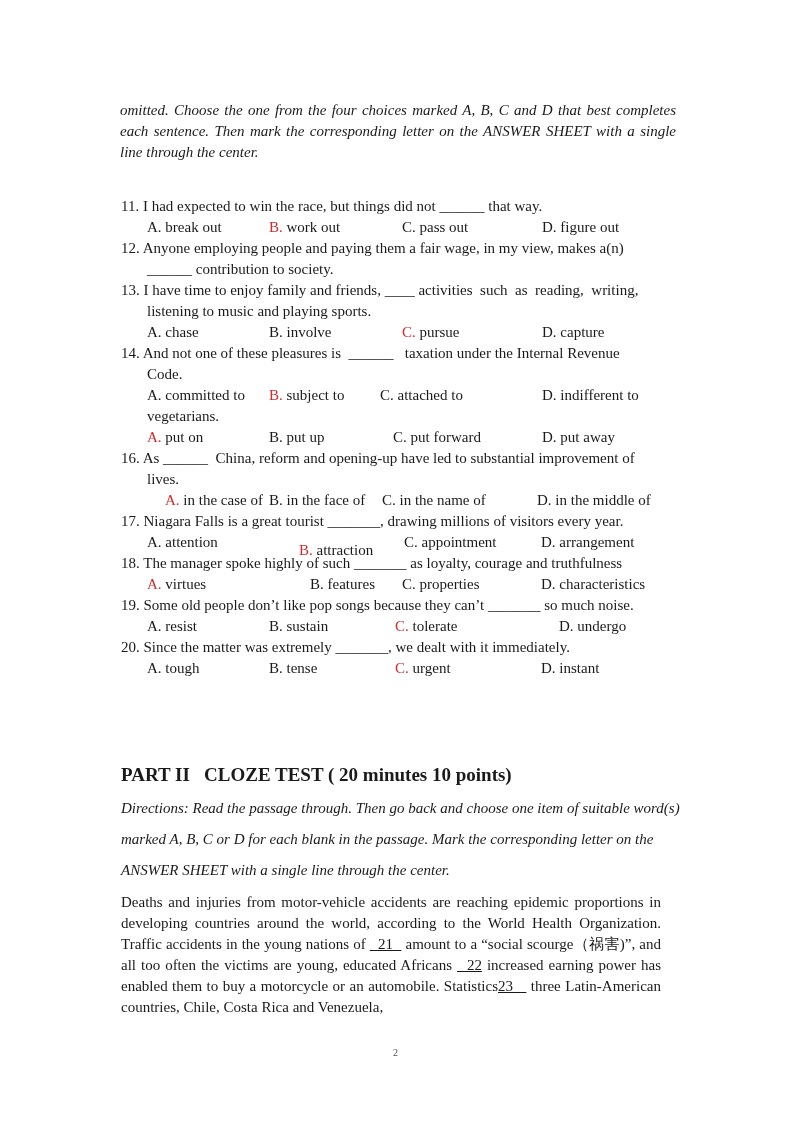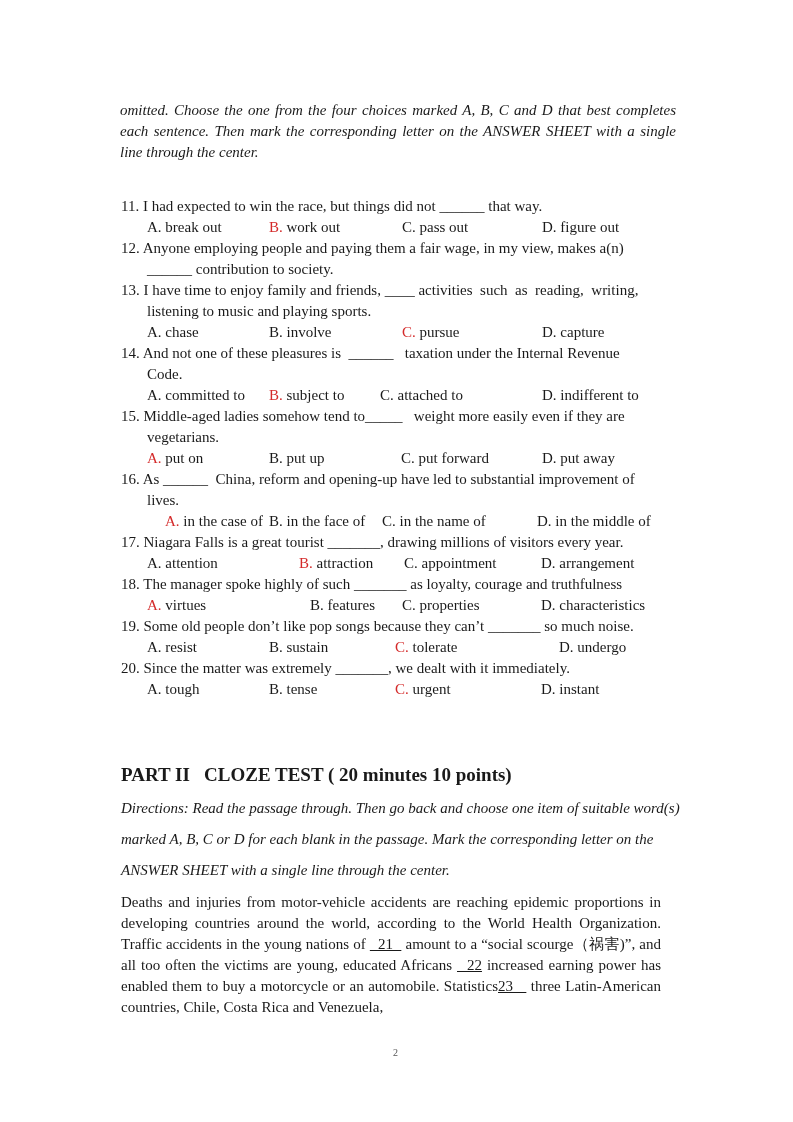--- a/index.html
+++ b/index.html
@@ -60,40 +60,39 @@
         <span class="opt" style="left: 421px;"><span class="letter">D.</span> <span>capture</span></span>
       </div>
       <div class="q-line"><span>14.</span> <span style="white-space: pre;">And not one of these pleasures is  ______   taxation under the Internal Revenue</span></div>
       <div class="q-line q-cont"><span style="white-space: pre;">Code.</span></div>
       <div class="opts">
         <span class="opt" style="left: 26px;"><span class="letter">A.</span> <span>committed to</span></span>
         <span class="opt" style="left: 148px;"><span class="letter correct">B.</span> <span>subject to</span></span>
         <span class="opt" style="left: 259px;"><span class="letter">C.</span> <span>attached to</span></span>
         <span class="opt" style="left: 421px;"><span class="letter">D.</span> <span>indifferent to</span></span>
       </div>
-      <div class="q-line"><span>15.</span> <span style="white-space: pre;">Middle-aged ladies somehow tend to_____   weight more easily even if they are</span></div>
       <div class="q-line q-cont"><span style="white-space: pre;">vegetarians.</span></div>
       <div class="opts">
         <span class="opt" style="left: 26px;"><span class="letter correct">A.</span> <span>put on</span></span>
         <span class="opt" style="left: 148px;"><span class="letter">B.</span> <span>put up</span></span>
-        <span class="opt" style="left: 280px; font-family: Liberation Serif, serif;"><span class="letter">C.</span> <span>put forward</span></span>
+        <span class="opt" style="left: 272px; font-family: Liberation Serif, serif;"><span class="letter">C.</span> <span>put forward</span></span>
         <span class="opt" style="left: 421px;"><span class="letter">D.</span> <span>put away</span></span>
       </div>
       <div class="q-line"><span>16.</span> <span style="white-space: pre;">As ______  China, reform and opening-up have led to substantial improvement of</span></div>
       <div class="q-line q-cont"><span style="white-space: pre;">lives.</span></div>
       <div class="opts">
         <span class="opt" style="left: 44px; font-family: Liberation Serif, serif;"><span class="letter correct">A.</span> <span>in the case of</span></span>
         <span class="opt" style="left: 148px;"><span class="letter">B.</span> <span>in the face of</span></span>
         <span class="opt" style="left: 261px;"><span class="letter">C.</span> <span>in the name of</span></span>
         <span class="opt" style="left: 416px;"><span class="letter">D.</span> <span>in the middle of</span></span>
       </div>
       <div class="q-line"><span>17.</span> <span style="white-space: pre;">Niagara Falls is a great tourist _______, drawing millions of visitors every year.</span></div>
       <div class="opts">
         <span class="opt" style="left: 26px;"><span class="letter">A.</span> <span>attention</span></span>
-        <span class="opt" style="left: 178px;"><span class="letter correct">B.</span> <span>attraction</span></span>
+        <span class="opt" style="left: 178px; margin-top: 8px;"><span class="letter correct">B.</span> <span>attraction</span></span>
         <span class="opt" style="left: 283px;"><span class="letter">C.</span> <span>appointment</span></span>
         <span class="opt" style="left: 420px;"><span class="letter">D.</span> <span>arrangement</span></span>
       </div>
       <div class="q-line"><span>18.</span> <span style="white-space: pre;">The manager spoke highly of such _______ as loyalty, courage and truthfulness</span></div>
       <div class="opts">
         <span class="opt" style="left: 26px;"><span class="letter correct">A.</span> <span>virtues</span></span>
         <span class="opt" style="left: 148px; margin-left: 41px;"><span class="letter">B.</span> <span>features</span></span>
         <span class="opt" style="left: 281px;"><span class="letter">C.</span> <span>properties</span></span>
         <span class="opt" style="left: 420px;"><span class="letter">D.</span> <span>characteristics</span></span>
       </div>

